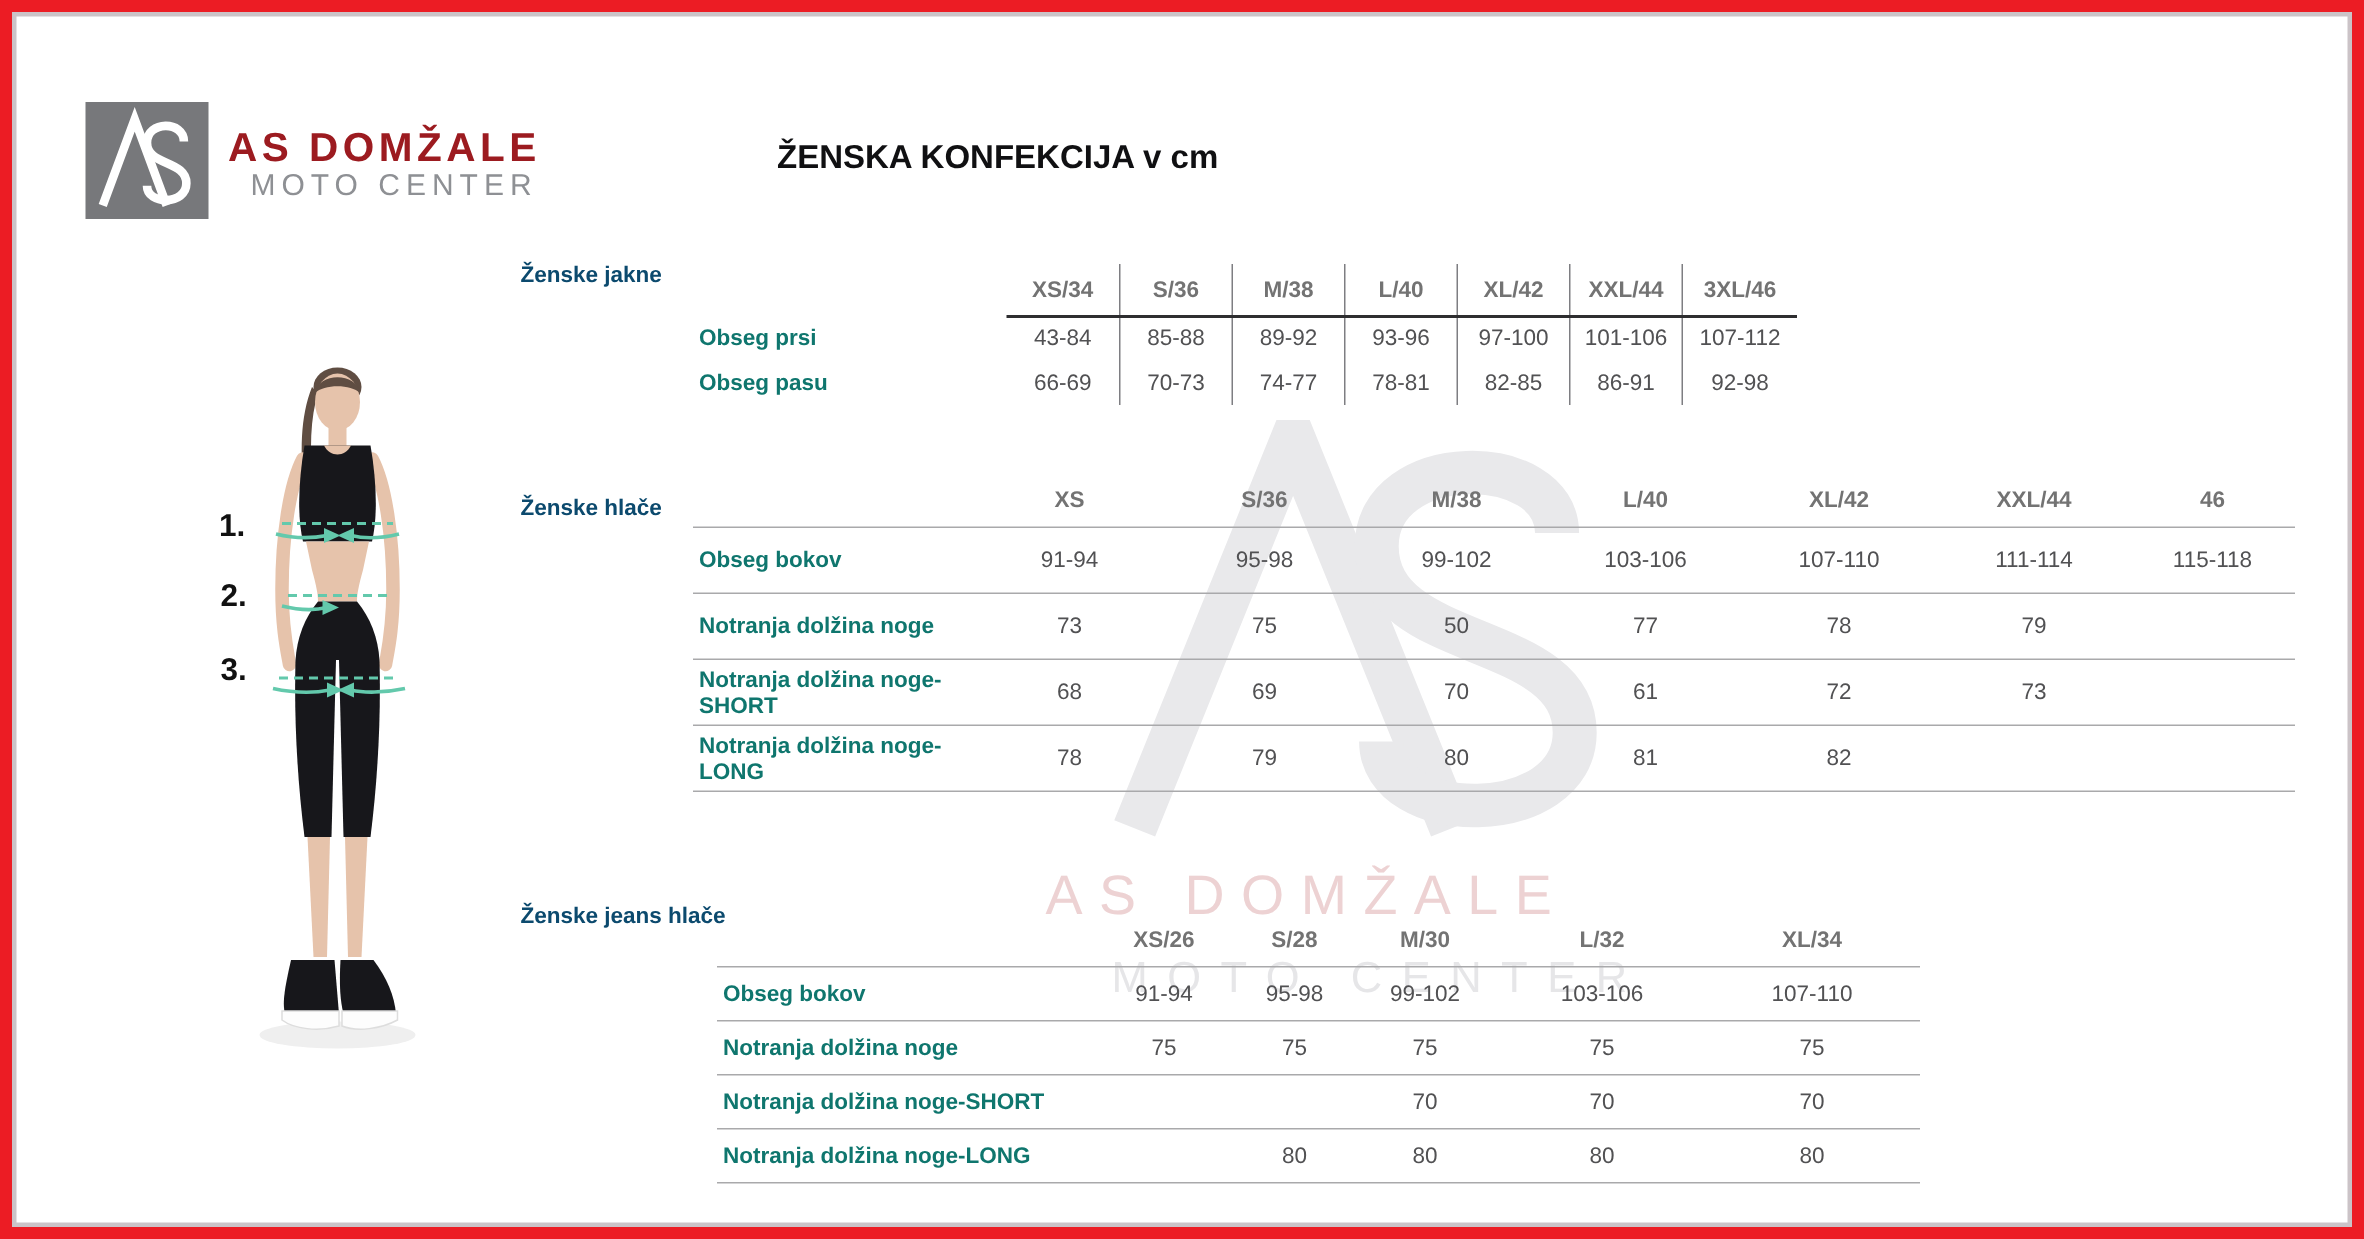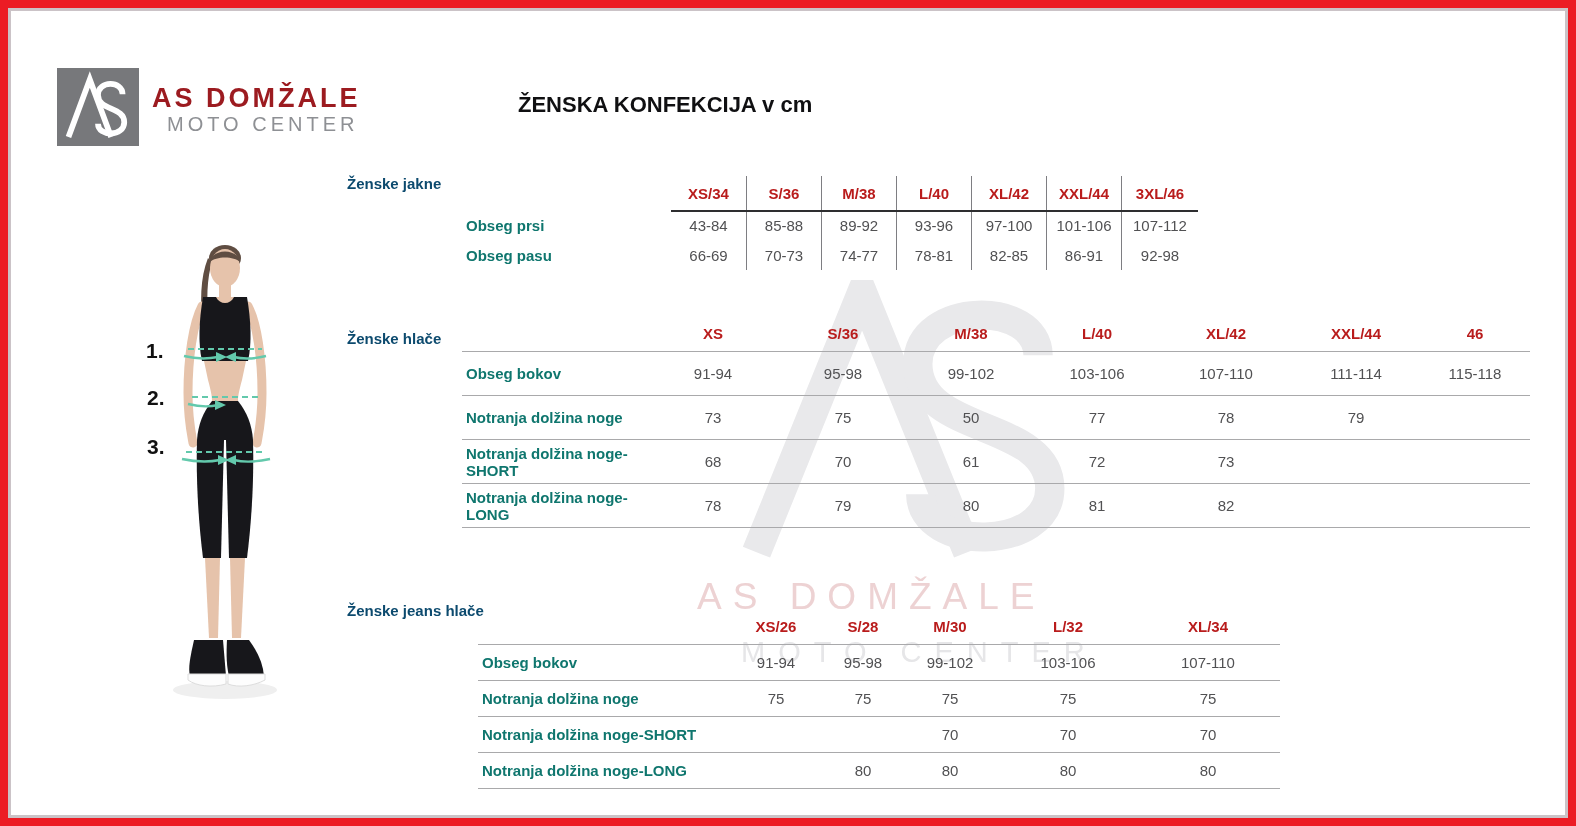--- a/index.html
+++ b/index.html
@@ -27,21 +27,21 @@
   .section-label{position:absolute;font-size:15px;font-weight:700;color:#0c4a6e;z-index:2;}
   .sec-jakne{left:347px;top:175px;}
   .sec-hlace{left:347px;top:330px;}
   .sec-jeans{left:347px;top:602px;}
 
   
   .tbl{position:absolute;font-size:15px;z-index:2;}
   .t-row{display:flex;align-items:center;}
   .cell{display:flex;align-items:center;justify-content:center;height:100%;}
   .cell.lbl{justify-content:flex-start;font-weight:700;color:#0f766e;padding-left:4px;}
-  .cell.hd{font-weight:700;color:#b91c1c;}
+  .cell.hd{font-weight:700;color:#737373;}
   .cell.val{color:#515153;}
 
   
   .tjak{left:462px;top:176px;width:736px;}
   .tjak .t-row{height:30px;}
   .tjak .t-row.t-head{height:34px;}
   .tjak .cell:nth-child(1){width:209px;}
   .tjak .cell:nth-child(n+2){width:75px;}
   .tjak .cell:nth-child(8){width:77px;}
   .tjak .cell:nth-child(n+3){border-left:1px solid #7E7E82;}
@@ -215,20 +215,21 @@
         <div class="cell val">73</div>
         <div class="cell val">75</div>
         <div class="cell val">50</div>
         <div class="cell val">77</div>
         <div class="cell val">78</div>
         <div class="cell val">79</div>
       </div>
       <div class="t-row">
         <div class="cell lbl">Notranja dolžina noge-SHORT</div>
         <div class="cell val">68</div>
+        <div class="cell val">69</div>
         <div class="cell val">70</div>
         <div class="cell val">61</div>
         <div class="cell val">72</div>
         <div class="cell val">73</div>
         <div class="cell val"></div>
       </div>
       <div class="t-row">
         <div class="cell lbl">Notranja dolžina noge-LONG</div>
         <div class="cell val">78</div>
         <div class="cell val">79</div>

